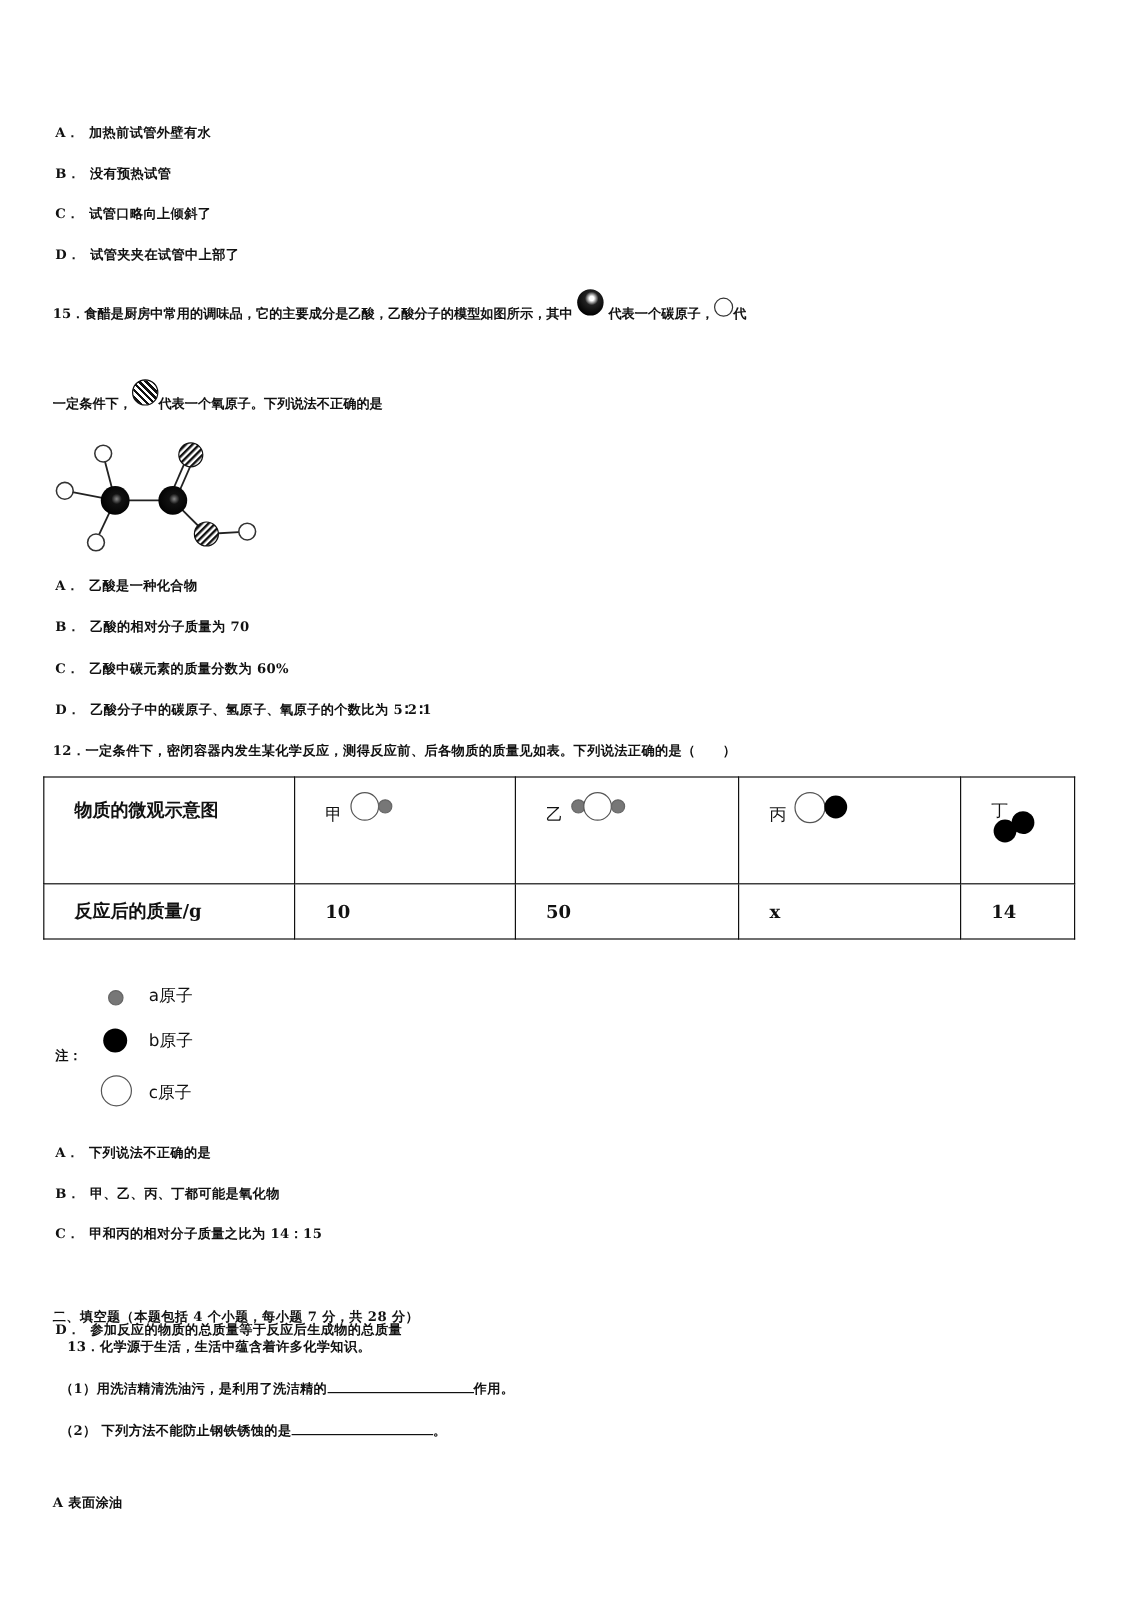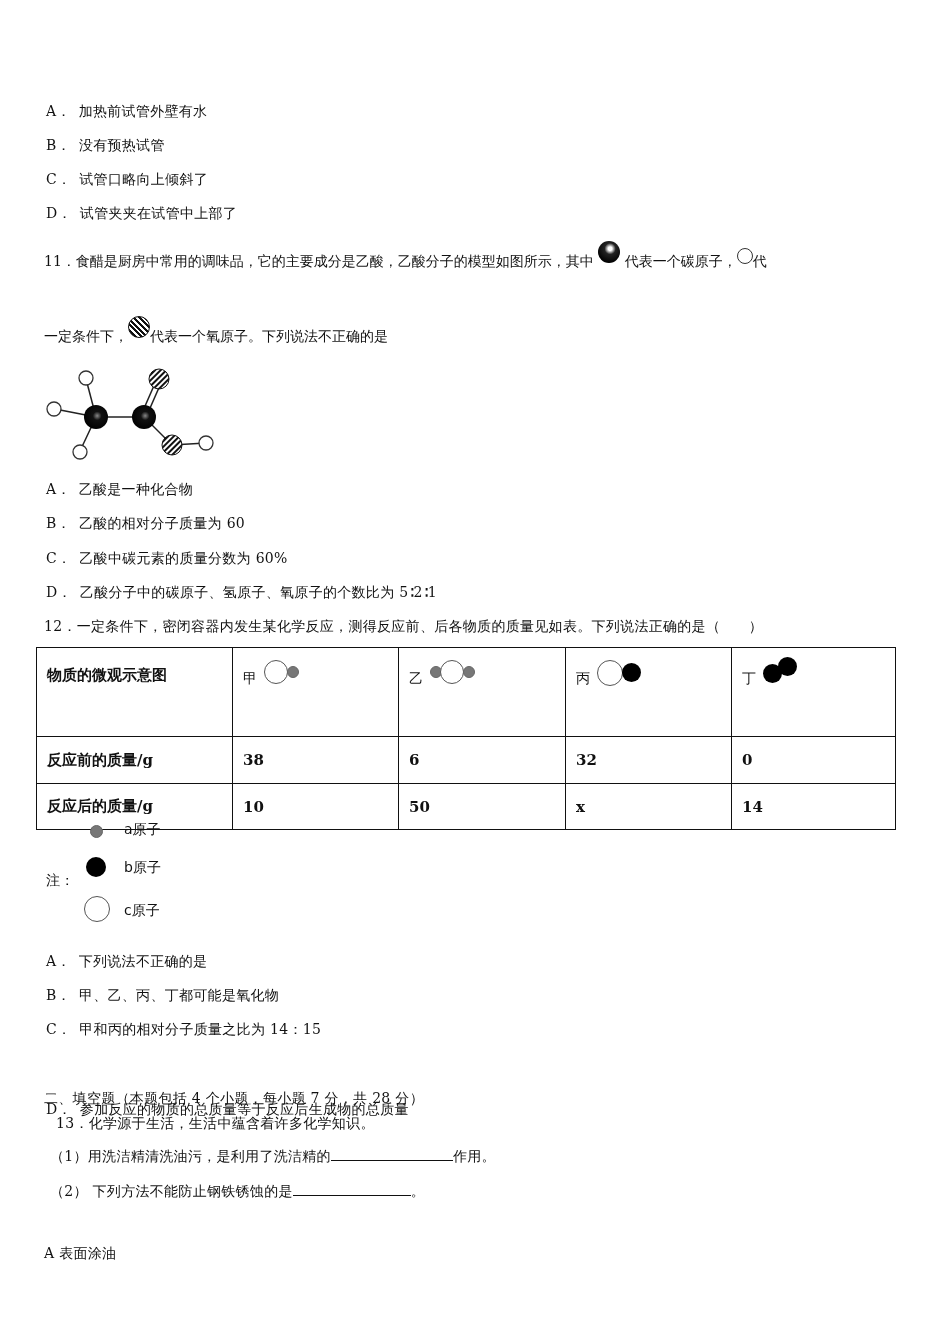--- a/index.html
+++ b/index.html
@@ -2,35 +2,35 @@
 <html><head>
   <meta charset="utf-8">
   <style>
     html, body { margin: 0; padding: 0; background: #ffffff; }
     body {
       width: 950px; height: 1344px; position: relative; overflow: hidden;
       font-family: "DejaVu Serif", "Liberation Serif", serif;
       color: #111111;
     }
     .line {
-      position: absolute; left: 46px; font-size: 14px; font-weight: normal;
+      position: absolute; left: 46px; font-size: 11px; font-weight: bold;
       white-space: nowrap; line-height: 20px; letter-spacing: 0.3px;
     }
     .line .lbl { margin-right: 8px; }
     .atom { display: inline-block; vertical-align: middle; position: relative; }
     .c-atom { width: 22px; height: 22px; border-radius: 50%; background: radial-gradient(circle at 55% 35%, #ffffff 0 10%, #222 30%, #000 75%); position: relative; top: -10px; }
     .h-atom { width: 14px; height: 14px; border-radius: 50%; border: 1.3px solid #333; background: #fff; position: relative; top: -6px; }
     .o-atom { width: 20px; height: 20px; border-radius: 50%; border: 1px solid #111; background: repeating-linear-gradient(45deg, #111 0 2px, #fff 2px 4px); position: relative; top: -10px; }
 
     table.q12 {
       position: absolute; left: 36px; top: 647px; width: 860px;
       border-collapse: collapse; font-size: 15px;
     }
     table.q12 td {
-      border: 1.6px solid #111; padding: 0 10px; vertical-align: middle; font-weight: bold;
+      border: 1.6px solid #111; padding: 0 25px; vertical-align: middle; font-weight: bold;
     }
     table.q12 tr.r0 td { height: 70px; vertical-align: top; padding-top: 18px; }
     table.q12 tr.r1 td { height: 46px; }
     table.q12 tr.r2 td { height: 45px; }
     .sp-label { font-weight: normal; font-family: "DejaVu Sans", sans-serif; font-size: 14px; vertical-align: middle; }
     .mol { display: inline-block; position: relative; height: 26px; vertical-align: middle; top: -6px; }
     .mol span { position: absolute; border-radius: 50%; }
     .ring { border: 1.3px solid #555; background: #fff; }
     .gray { background: #777; border: 1px solid #666; }
     .blk { background: #000; }
@@ -50,21 +50,21 @@
   <span class="lbl">B．</span><span>没有预热试管</span>
 </div>
 <div class="line" style="top:169px">
   <span class="lbl">C．</span><span>试管口略向上倾斜了</span>
 </div>
 <div class="line" style="top:203px">
   <span class="lbl">D．</span><span>试管夹夹在试管中上部了</span>
 </div>
 
 <div class="line" style="top:251px; left:44px; letter-spacing:0">
-  <span>11．食醋是厨房中常用的调味品，它的主要成分是乙酸，乙酸分子的模型如图所示，其中</span>
+  <span>15．食醋是厨房中常用的调味品，它的主要成分是乙酸，乙酸分子的模型如图所示，其中</span>
   <span class="atom c-atom"></span>
   <span>代表一个碳原子，</span><span class="atom h-atom"></span><span>代</span>
 </div>
 <div class="line" style="top:326px; left:44px; letter-spacing:0">
   <span>一定条件下，</span><span class="atom o-atom"></span><span>代表一个氧原子。下列说法不正确的是</span>
 </div>
 
 <svg class="mol-diagram" viewBox="0 0 190 100" width="190" height="100">
   <defs>
     <pattern id="hatch" patternUnits="userSpaceOnUse" width="4" height="4" patternTransform="rotate(45)">
@@ -94,21 +94,21 @@
   <circle cx="56" cy="52" r="12" fill="url(#cgrad)"></circle>
   <circle cx="104" cy="52" r="12" fill="url(#cgrad)"></circle>
   <circle cx="119" cy="14" r="10" fill="url(#hatch)" stroke="#111" stroke-width="1"></circle>
   <circle cx="132" cy="80" r="10" fill="url(#hatch)" stroke="#111" stroke-width="1"></circle>
 </svg>
 
 <div class="line" style="top:479px">
   <span class="lbl">A．</span><span>乙酸是一种化合物</span>
 </div>
 <div class="line" style="top:513px">
-  <span class="lbl">B．</span><span>乙酸的相对分子质量为 60</span>
+  <span class="lbl">B．</span><span>乙酸的相对分子质量为 70</span>
 </div>
 <div class="line" style="top:548px">
   <span class="lbl">C．</span><span>乙酸中碳元素的质量分数为 60%</span>
 </div>
 <div class="line" style="top:582px">
   <span class="lbl">D．</span><span>乙酸分子中的碳原子、氢原子、氧原子的个数比为 5∶2∶1</span>
 </div>
 
 <div class="line" style="top:616px; left:44px">
   <span>12．一定条件下，密闭容器内发生某化学反应，测得反应前、后各物质的质量见如表。下列说法正确的是（　　）</span>
@@ -141,27 +141,20 @@
       </span>
     </td>
     <td>
       <span class="sp-label">丁</span>
       <span class="mol" style="width:44px">
         <span class="blk" style="left:2px; top:4px; width:19px; height:19px"></span>
         <span class="blk" style="left:17px; top:-3px; width:19px; height:19px"></span>
       </span>
     </td>
   </tr>
-  <tr class="r1">
-    <td>反应前的质量/g</td>
-    <td>38</td>
-    <td>6</td>
-    <td>32</td>
-    <td>0</td>
-  </tr>
   <tr class="r2">
     <td>反应后的质量/g</td>
     <td>10</td>
     <td>50</td>
     <td>x</td>
     <td>14</td>
   </tr>
 </tbody>
   </table>
 

